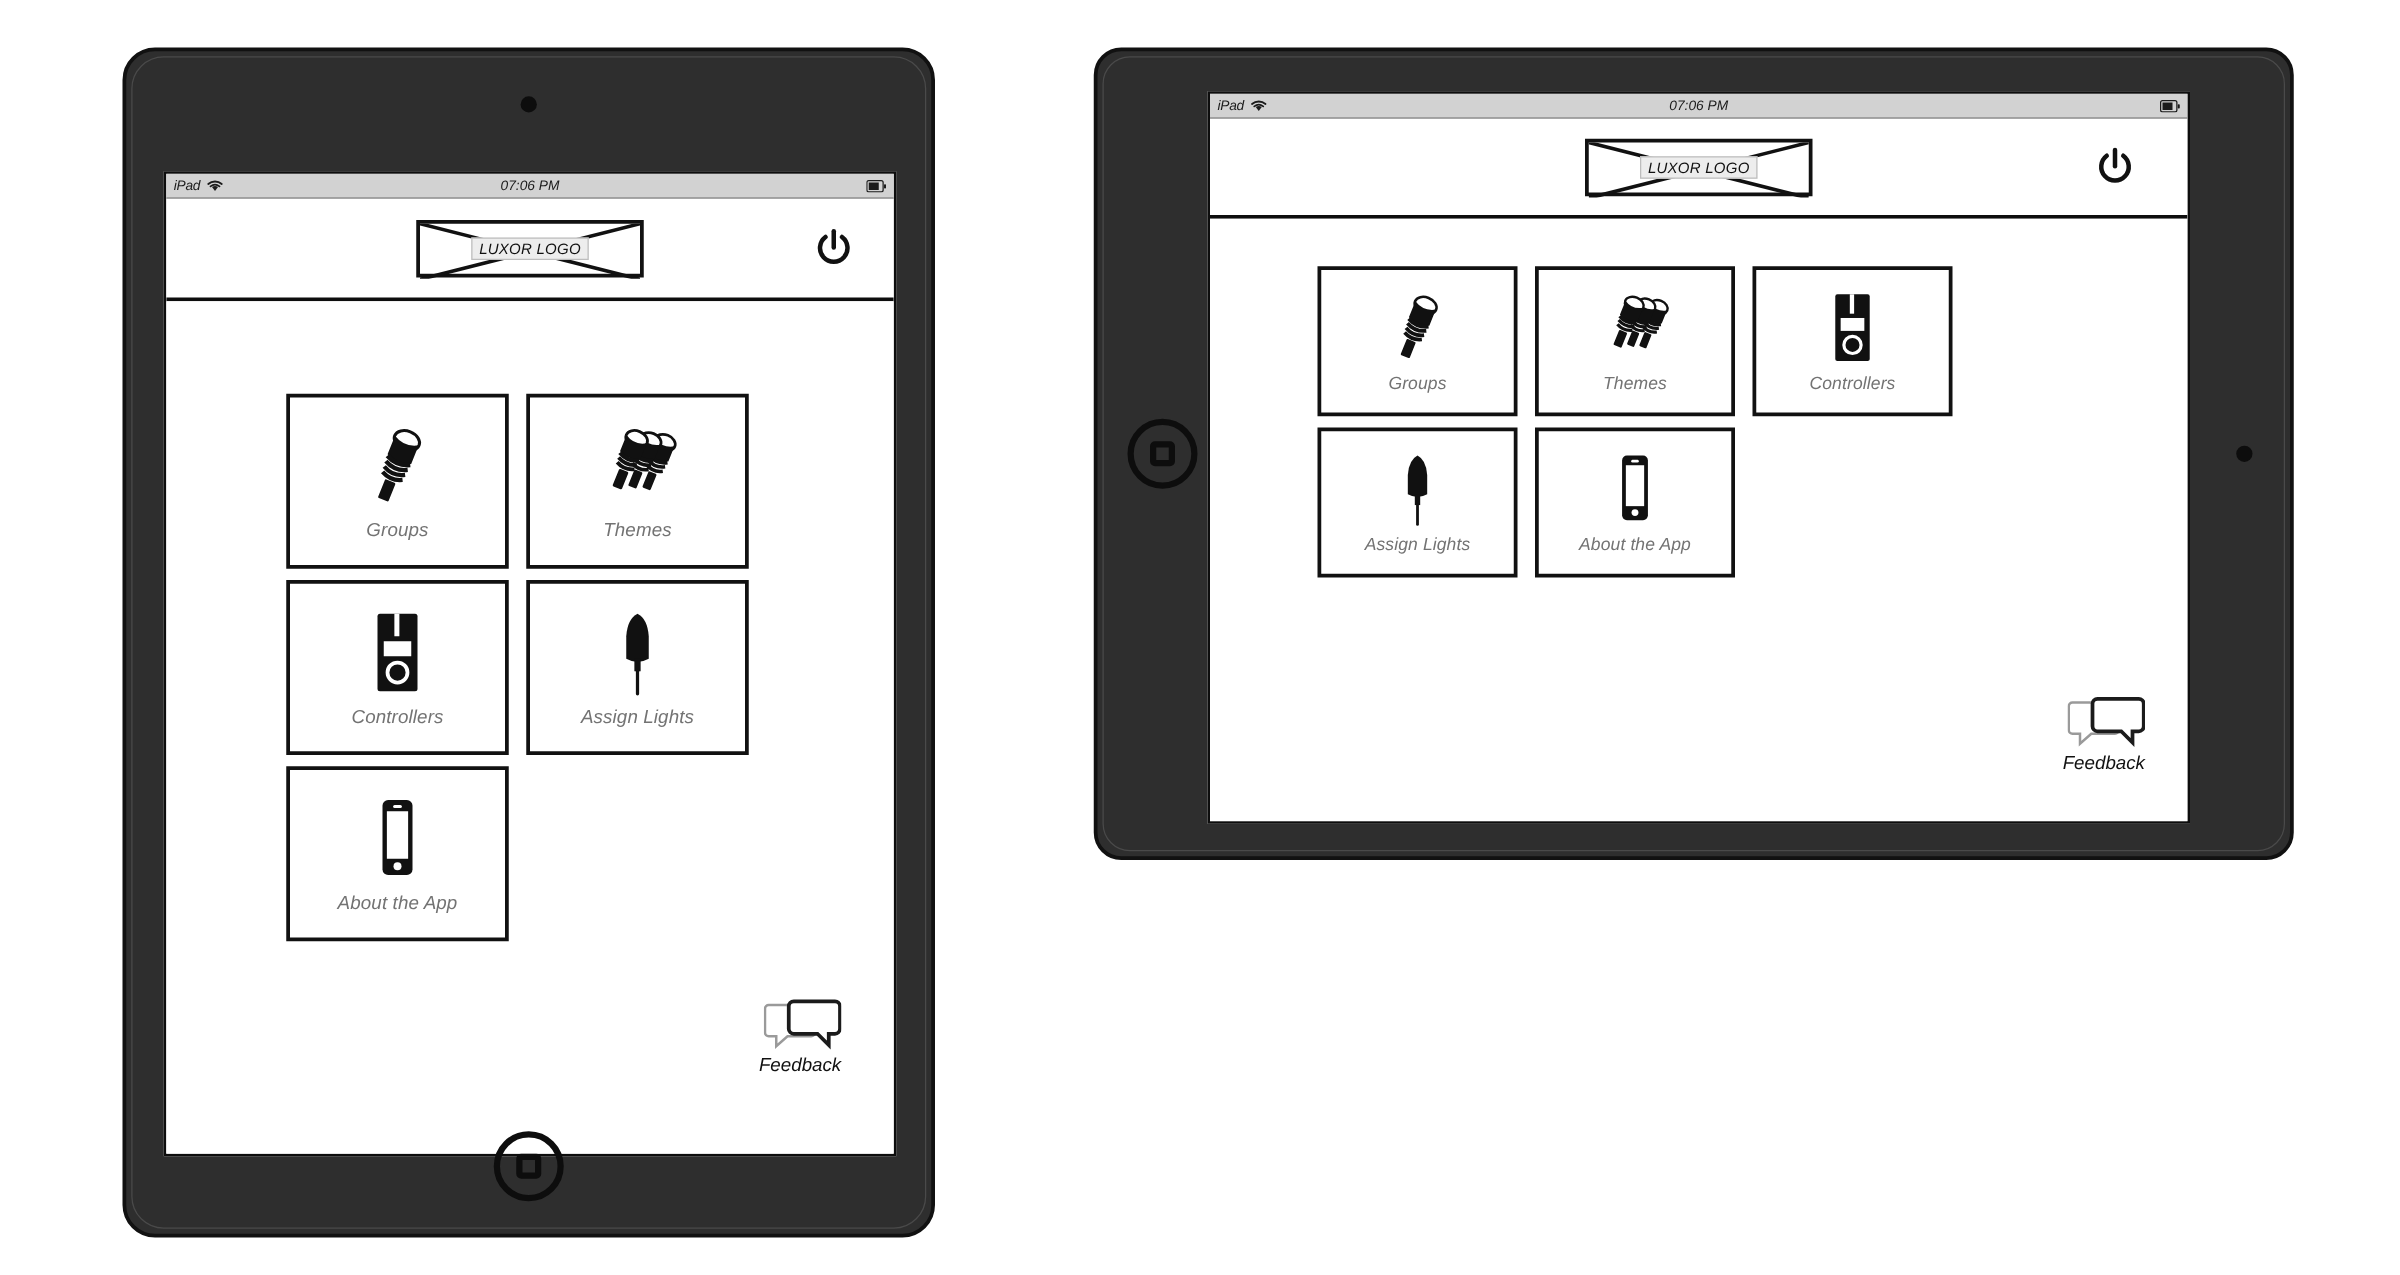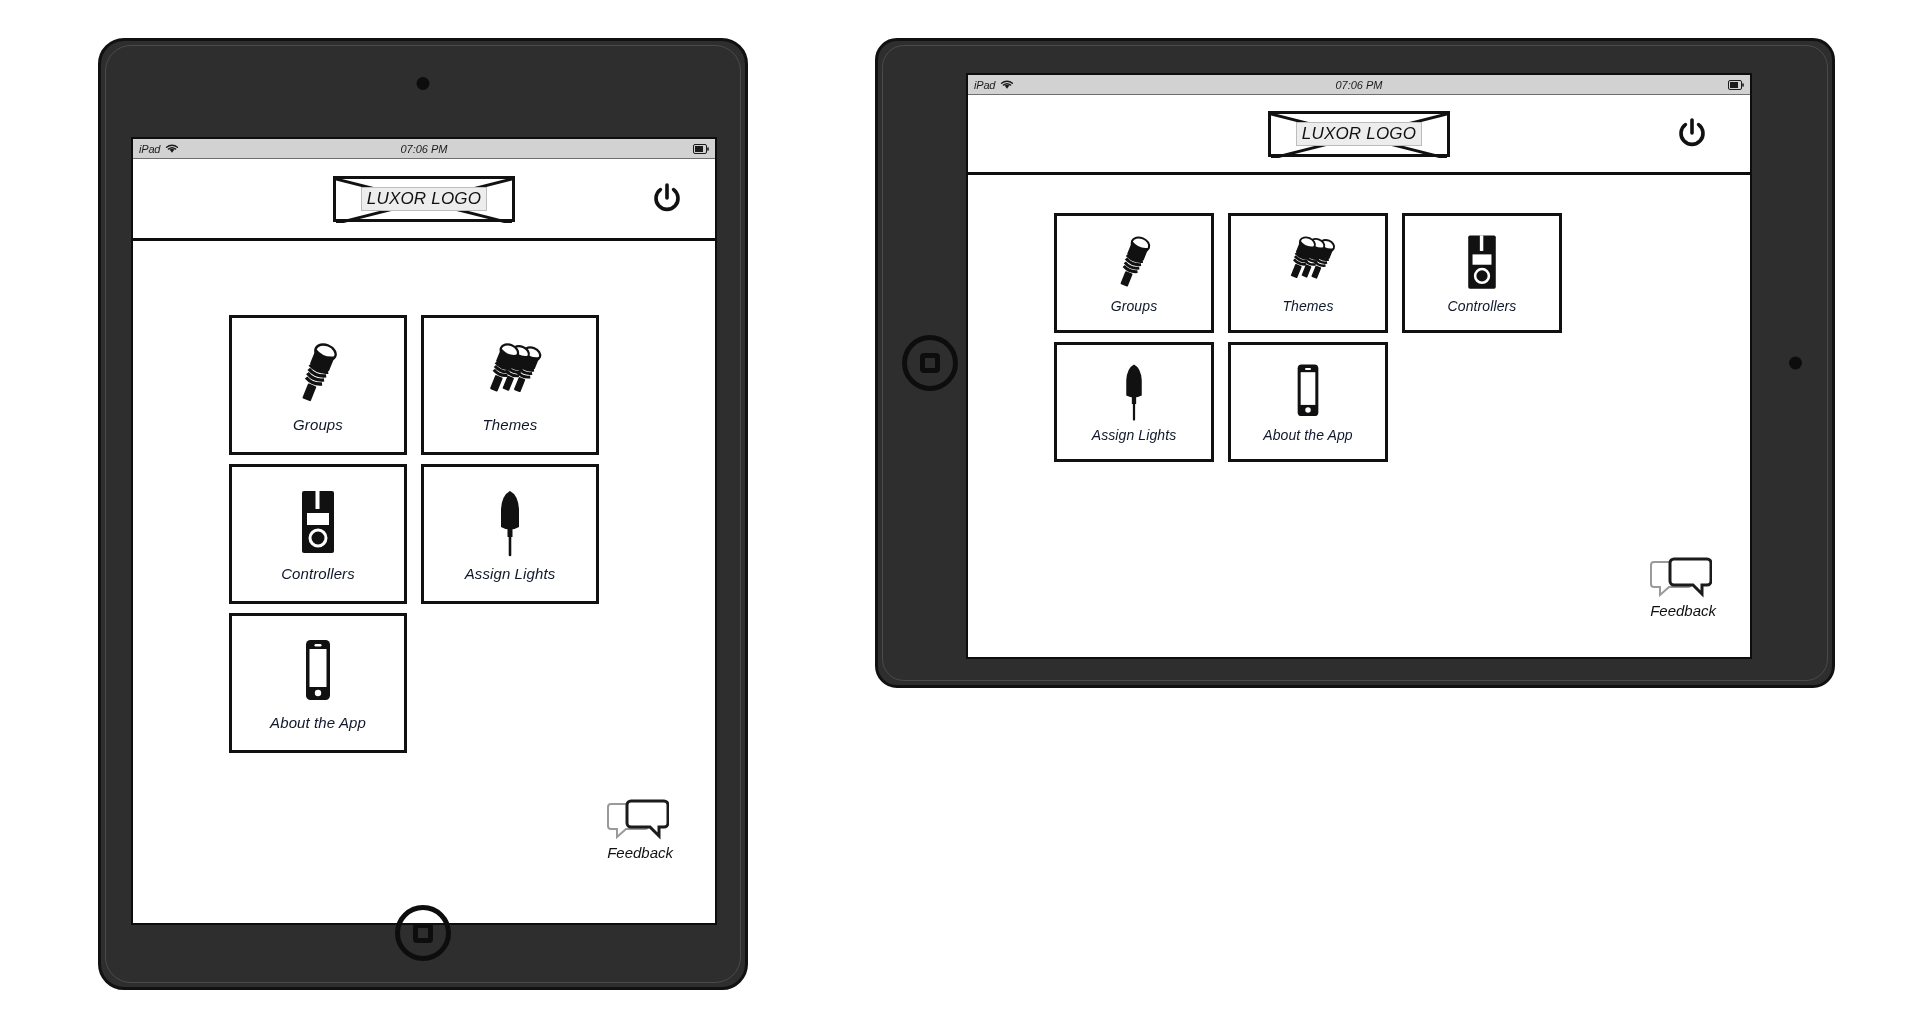--- a/index.html
+++ b/index.html
@@ -127,21 +127,21 @@
   #screen-portrait .logo-box { width: 182px; height: 46px; }
   #screen-landscape .logo-box { width: 182px; height: 46px; }
   .logo-box .cross { position: absolute; inset: 0; }
   .logo-box .cross line { stroke: #111111; stroke-width: 3; }
   .logo-text {
     position: relative;
     z-index: 2;
     background: #ededed;
     border: 1px solid #bdbdbd;
     padding: 1px 5px;
-    font-size: 17px;
+    font-size: 12px;
     color: #111111;
     letter-spacing: 0.2px;
     white-space: nowrap;
   }
 
   .power-button {
     position: absolute;
     right: 0;
     display: flex; align-items: center; justify-content: center;
     background: none; border: none; padding: 0;
@@ -190,32 +190,32 @@
   .tile-icon {
     display: flex; align-items: center; justify-content: center;
     flex: 0 0 auto;
   }
   #grid-portrait .tile-icon { height: 76px; margin-bottom: 4px; }
   #grid-landscape .tile-icon { height: 64px; margin-bottom: 3px; }
   .tile-icon svg { display:block; }
 
   .tile-label {
     font-size: 15px;
-    color: #0f172a;
+    color: #737373;
     text-align: center;
     letter-spacing: 0.1px;
   }
   #grid-landscape .tile-label { font-size: 14px; }
 
   
   .feedback {
     position: absolute;
     display: flex;
     flex-direction: column;
-    align-items: flex-start;
+    align-items: flex-end;
     cursor: pointer;
   }
   #feedback-portrait { right: 42px; bottom: 62px; }
   #feedback-landscape { right: 34px; bottom: 38px; }
   .feedback-icon svg { display:block; }
   .feedback-label {
     font-size: 15px;
     color: #111111;
     margin-top: 1px;
   }

